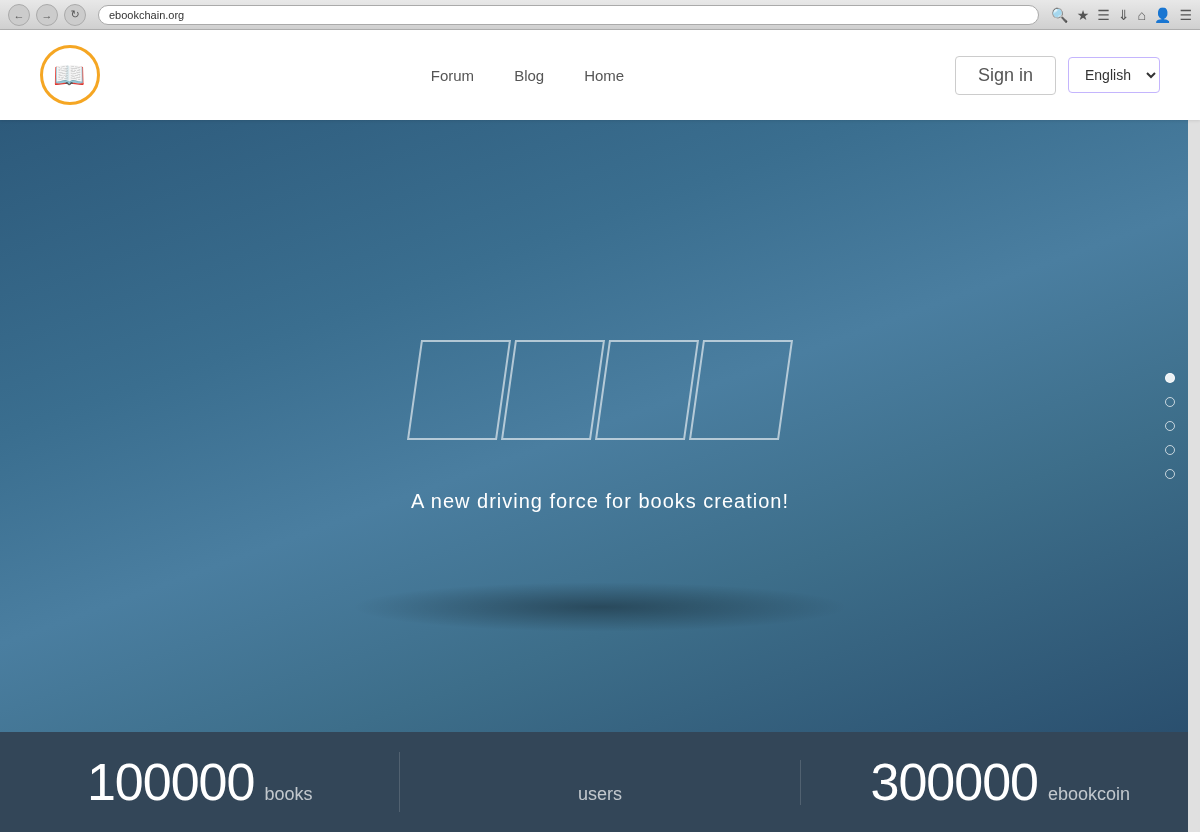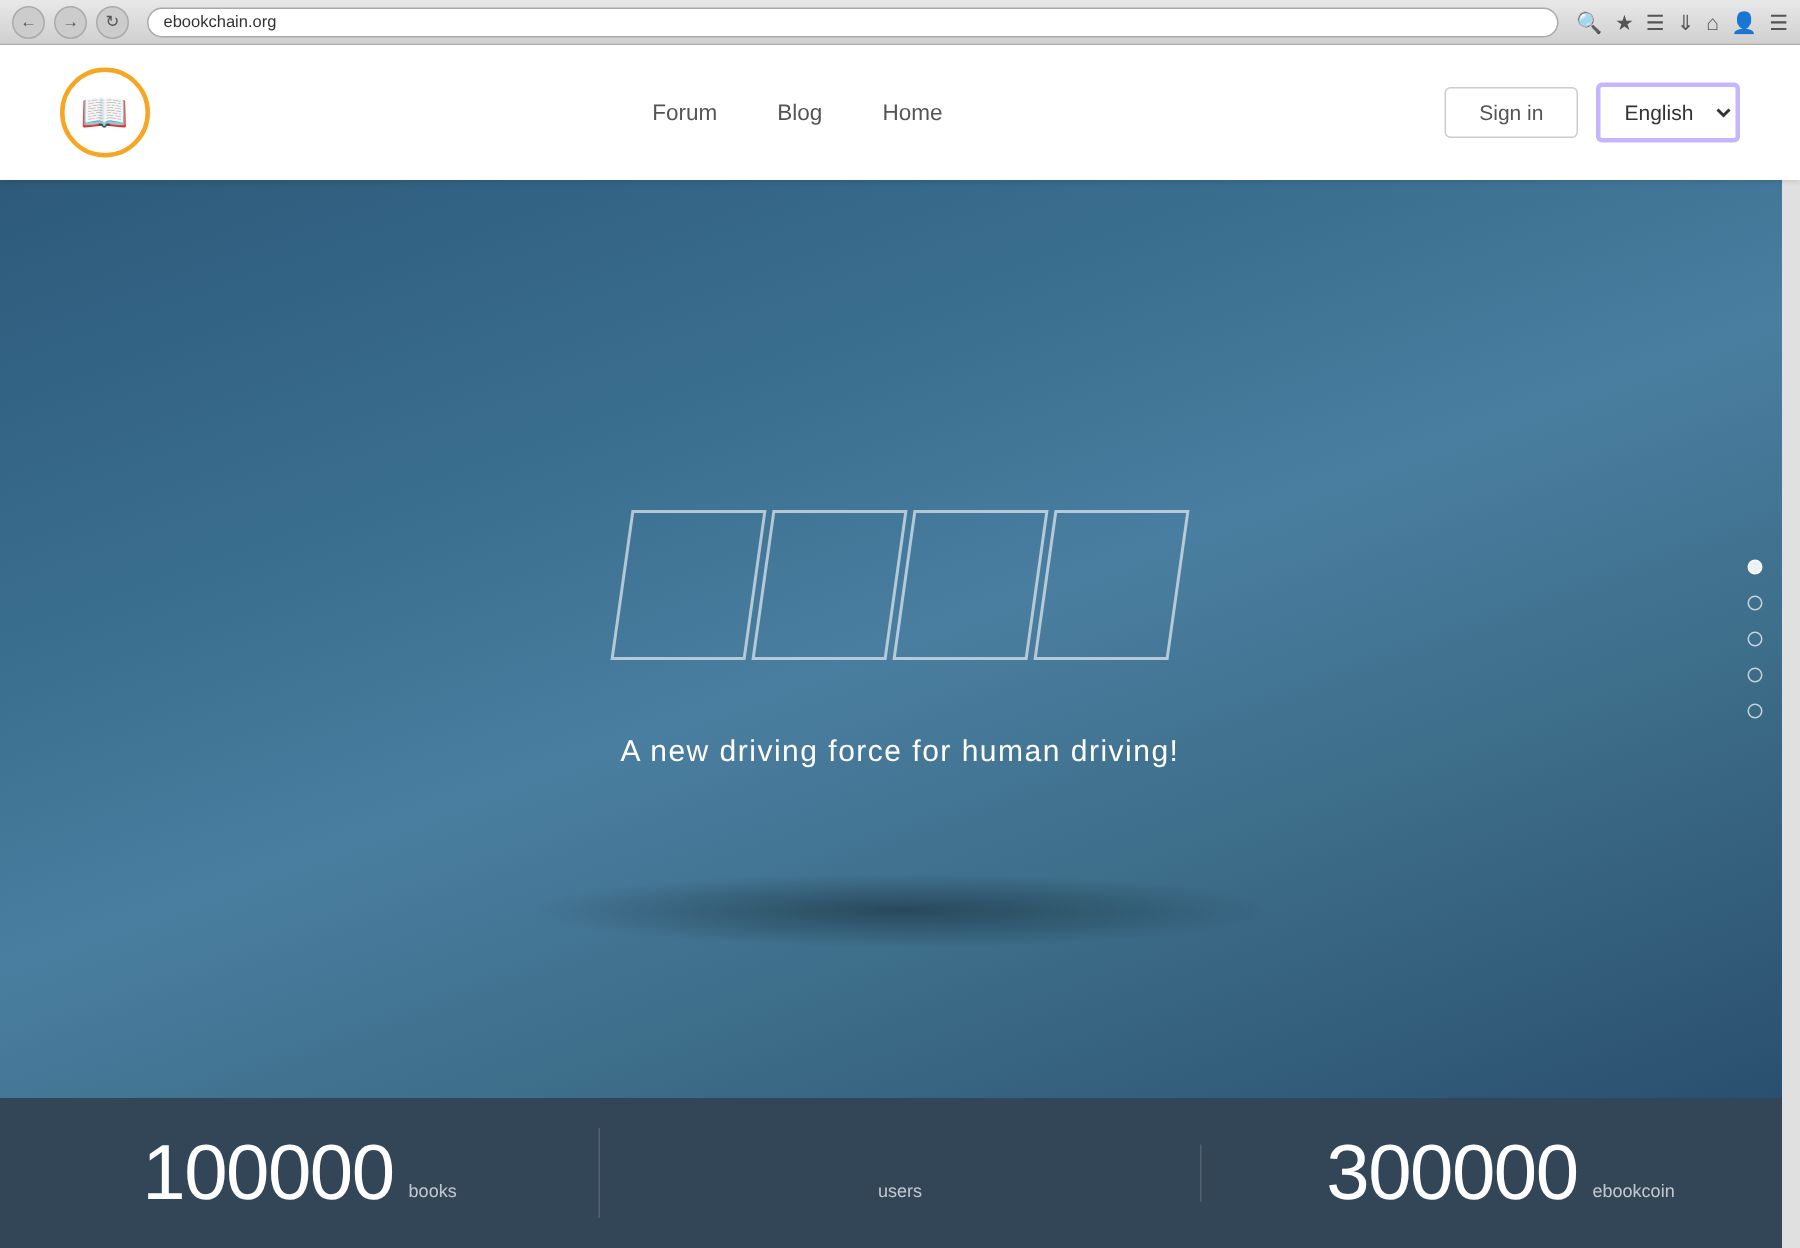--- a/index.html
+++ b/index.html
@@ -80,26 +80,26 @@
       font-size: 15px; color: #555; text-decoration: none; cursor: pointer;
     }
     .nav-right {
       display: flex; align-items: center; gap: 12px;
     }
     .signin-btn {
       padding: 8px 22px;
       border: 1px solid #ccc;
       background: white;
       border-radius: 4px;
-      font-size: 14px; color: #555;
+      font-size: 18px; color: #555;
       cursor: pointer;
     }
     .lang-select {
       padding: 8px 12px;
-      border: 3px solid #c4b5fd;
+      border: 1px solid #c4b5fd;
       background: white;
       border-radius: 4px;
       font-size: 14px; color: #333;
       cursor: pointer;
       appearance: auto;
     }
 
     
     .hero {
       width: 100%;
@@ -187,21 +187,21 @@
       border-right: 1px solid rgba(255,255,255,0.15);
     }
     .stat-item:last-child { border-right: none; }
     .stat-number {
       font-size: 52px;
       font-weight: 400;
       color: white;
       letter-spacing: -1px;
     }
     .stat-label {
-      font-size: 12px;
+      font-size: 18px;
       color: rgba(255,255,255,0.7);
       text-transform: lowercase;
       margin-top: 24px;
     }
 
     
     .scrollbar {
       position: absolute;
       right: 0;
       top: 30px;
@@ -261,21 +261,21 @@
 </nav>
 
 <section class="hero">
   <div class="hero-logo-text">
     <div class="hero-letter">B</div>
     <div class="hero-letter">O</div>
     <div class="hero-letter">O</div>
     <div class="hero-letter">K</div>
   </div>
   <div class="hero-reflection"></div>
-  <p class="hero-subtitle">A new driving force for human driving!</p>
+  <p class="hero-subtitle">A new driving force for books creation!</p>
 
   <div class="side-dots">
     <div class="dot active"></div>
     <div class="dot"></div>
     <div class="dot"></div>
     <div class="dot"></div>
     <div class="dot"></div>
   </div>
 </section>
 

